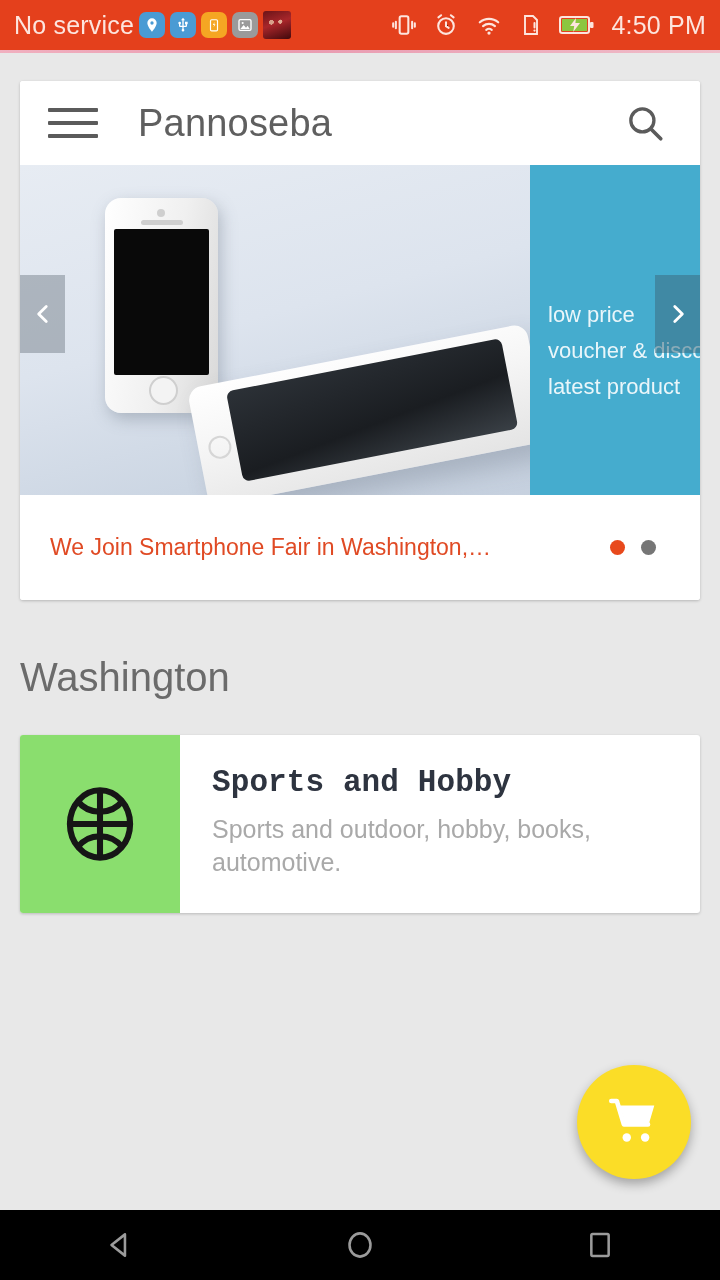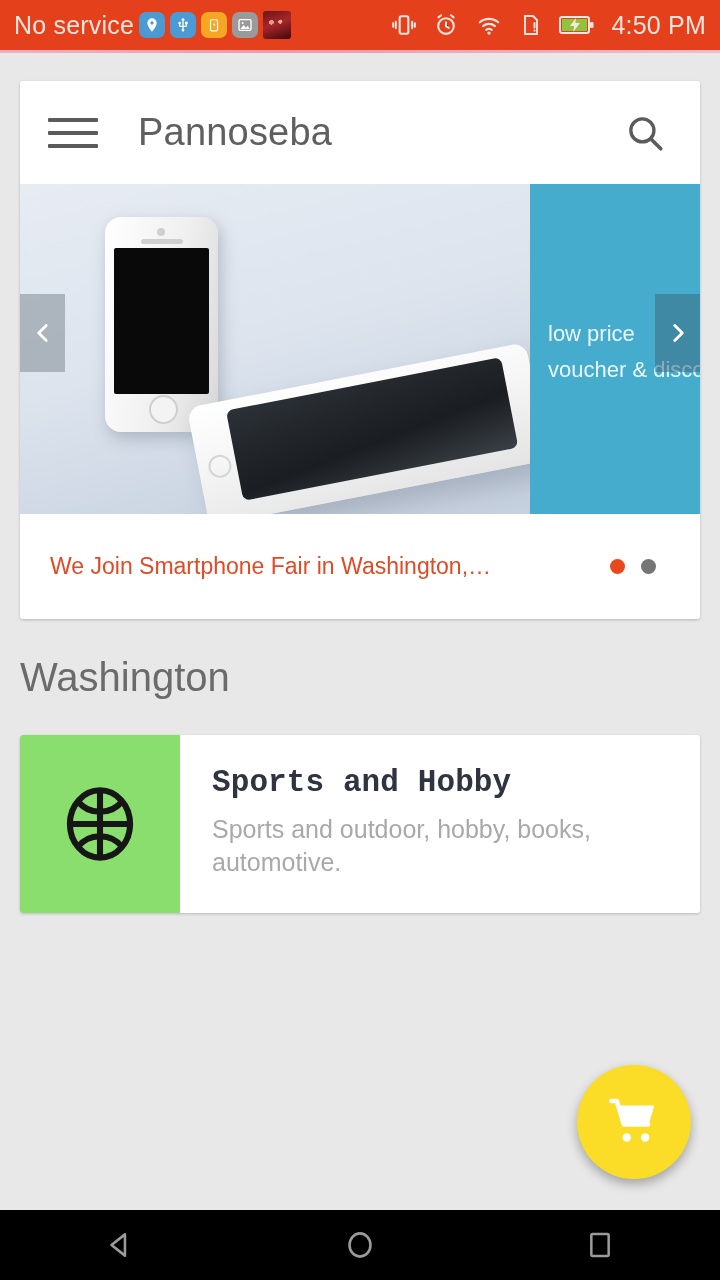--- a/index.html
+++ b/index.html
@@ -41,21 +41,21 @@
   
   .content{ position:absolute; top:53px; left:0; width:720px; height:1157px; background:#e8e8e8; }
 
   
   .topcard{
     position:absolute; left:20px; top:28px; width:680px;
     background:#ffffff; border-radius:3px;
     box-shadow:0 1px 3px rgba(0,0,0,.22);
     overflow:hidden;
   }
-  .toolbar{ height:103px; display:flex; align-items:center; padding:0 28px; background:#fff; }
+  .toolbar{ height:84px; display:flex; align-items:center; padding:0 28px; background:#fff; }
   .hamburger{ width:54px; height:44px; display:flex; flex-direction:column; justify-content:center; gap:9px; cursor:pointer; }
   .hamburger span{ display:block; width:50px; height:4px; background:#5b5b5b; border-radius:1px; }
   .apptitle{ font-size:38px; color:#5f5f5f; margin-left:36px; flex:1; font-weight:400; letter-spacing:.2px; }
   .searchbtn{ width:54px; height:54px; display:flex; align-items:center; justify-content:center; cursor:pointer; }
 
   
   .carousel{ position:relative; width:680px; height:330px; overflow:hidden; }
   .photo{
     position:absolute; inset:0;
     background:linear-gradient(165deg,#e7ecf3 0%,#dde4ee 42%,#ccd6e3 72%,#c3cedd 100%);
@@ -265,20 +265,21 @@
           <span class="cam"></span>
           <span class="spk"></span>
         </div>
         <div class="phone-lay"></div>
       </div>
 
 
       <div class="bluepanel">
         <div>low price</div>
         <div>voucher &amp; discount</div>
+        <div>latest product</div>
       </div>
 
       <div class="navarrow left">
         <svg class="ic" width="26" height="34" viewBox="0 0 24 24">
             <path fill="none" stroke="#fff" stroke-width="2.6" stroke-linecap="round" stroke-linejoin="round" d="M15 5l-7 7 7 7"></path>
           </svg>
       </div>
       <div class="navarrow right">
         <svg class="ic" width="26" height="34" viewBox="0 0 24 24">
             <path fill="none" stroke="#fff" stroke-width="2.6" stroke-linecap="round" stroke-linejoin="round" d="M9 5l7 7-7 7"></path>

